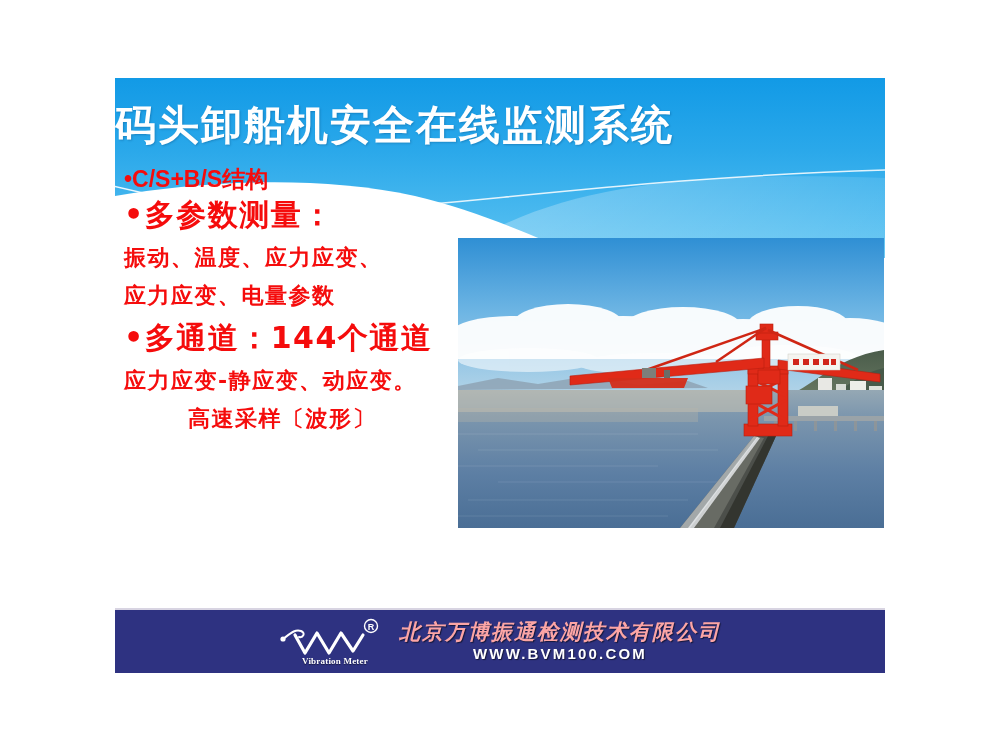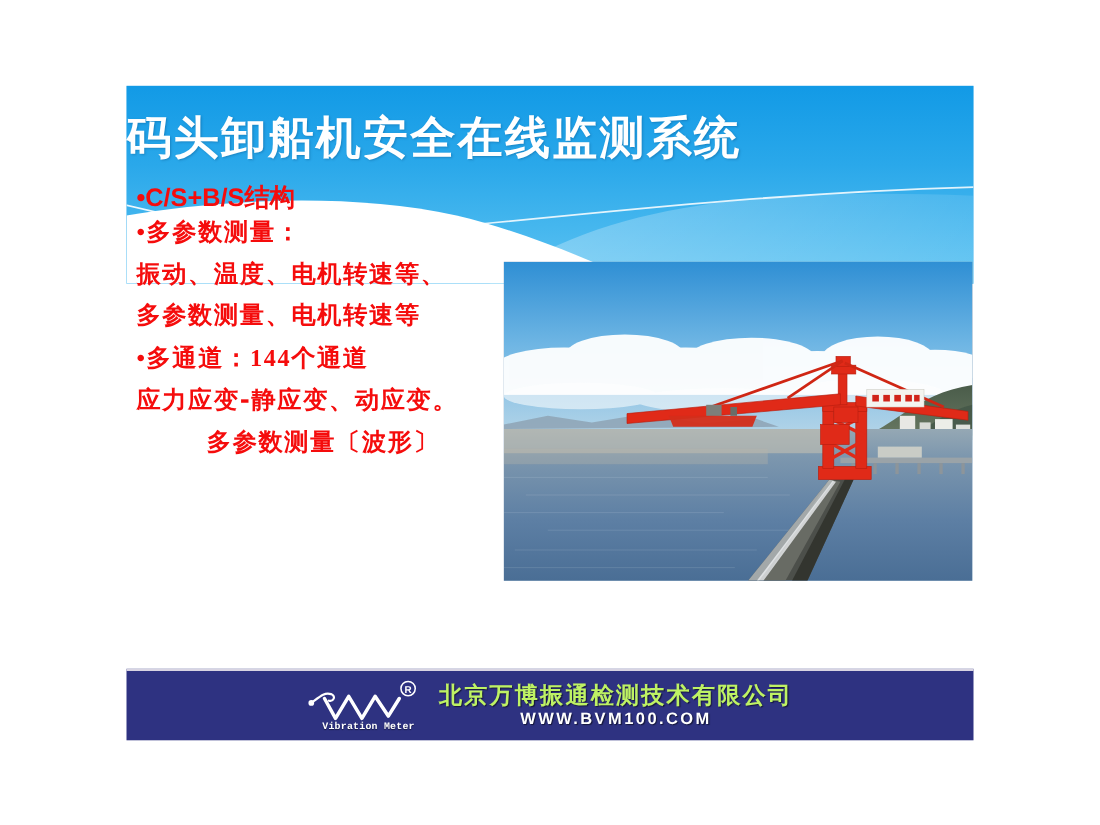--- a/index.html
+++ b/index.html
@@ -71,24 +71,23 @@
     line-height: 1.0;
     font-family: "DejaVu Sans", "Liberation Sans", sans-serif;
   }
   .b-latin {
     font-size: 23px;
     margin-bottom: 9px;
     letter-spacing: 0px;
     font-family: "Liberation Sans", "DejaVu Sans", sans-serif;
   }
   .b-cn {
-    font-size: 22px;
+    font-size: 30px;
     margin-bottom: 17px;
     letter-spacing: 1.5px;
-    font-family: Liberation Serif, serif;
   }
   .b-cn-sub {
     font-size: 22px;
     margin-bottom: 16px;
     letter-spacing: 1.5px;
   }
   .b-indent {
     padding-left: 64px;
   }
 
@@ -138,35 +137,36 @@
     position: absolute;
     left: 8px;
     bottom: 1px;
     width: 96px;
     text-align: center;
     color: #ffffff;
     font-size: 9px;
     font-weight: bold;
     letter-spacing: 0.2px;
     text-shadow: 0 1px 1px rgba(0,0,0,0.5);
-    font-family: Liberation Mono, monospace;
+    font-family: Liberation Serif, serif;
   }
   .company-block {
     flex: none;
     text-align: center;
   }
   .company-cn {
-    color: #bef264;
+    color: #fca5a5;
     font-size: 21px;
     font-weight: bold;
     letter-spacing: 2px;
     line-height: 1.05;
     text-shadow: 1px 1px 1px rgba(0,0,0,0.55);
     font-family: "DejaVu Sans", "Liberation Sans", sans-serif;
     white-space: nowrap;
+    font-style: italic;
   }
   .company-url {
     color: #ffffff;
     font-size: 15px;
     font-weight: bold;
     letter-spacing: 2.2px;
     margin-top: 1px;
     text-shadow: 1px 1px 1px rgba(0,0,0,0.55);
     font-family: "Liberation Sans", "DejaVu Sans", sans-serif;
     white-space: nowrap;
@@ -199,25 +199,25 @@
       <path d="M -10,106 C 90,132 190,140 250,132" stroke="#ffffff" stroke-width="1.6" fill="none" opacity="0.9"></path>
       <path d="M 250,132 C 400,120 560,98 772,92" stroke="#ffffff" stroke-width="1.6" fill="none" opacity="0.85"></path>
     </svg>
   </div>
 
   <div class="title">码头卸船机安全在线监测系统</div>
 
   <div class="bullets">
     <div class="bline b-latin">•C/S+B/S结构</div>
     <div class="bline b-cn">•多参数测量：</div>
-    <div class="bline b-cn-sub">振动、温度、电机转速等、</div>
-    <div class="bline b-cn-sub">多参数测量、电机转速等</div>
+    <div class="bline b-cn-sub">振动、温度、应力应变、</div>
+    <div class="bline b-cn-sub">应力应变、电量参数</div>
     <div class="bline b-cn">•多通道：144个通道</div>
     <div class="bline b-cn-sub">应力应变-静应变、动应变。</div>
-    <div class="bline b-cn-sub b-indent">多参数测量〔波形〕</div>
+    <div class="bline b-cn-sub b-indent">高速采样〔波形〕</div>
   </div>
 
   <div class="photo">
     <svg width="426" height="290" viewBox="0 0 426 290">
       <defs>
         <linearGradient id="skyG" x1="0" y1="0" x2="0" y2="1">
           <stop offset="0%" stop-color="#2f8fd4"></stop>
           <stop offset="45%" stop-color="#6fb6e4"></stop>
           <stop offset="100%" stop-color="#bcd8e8"></stop>
         </linearGradient>

